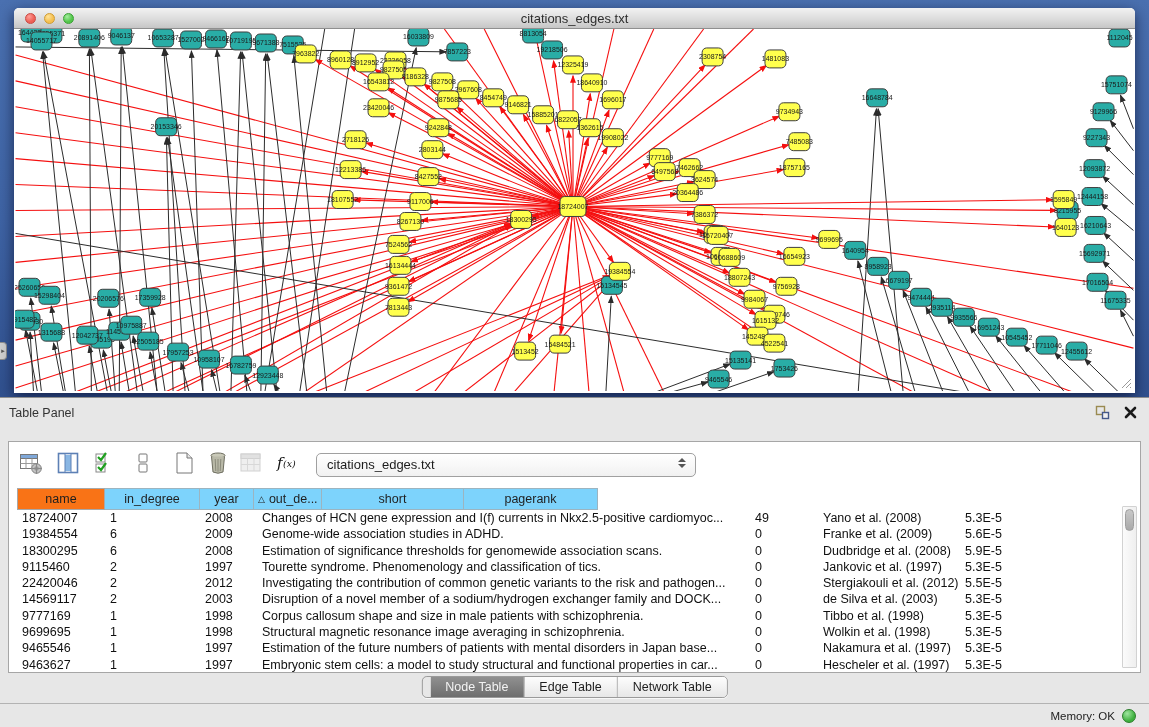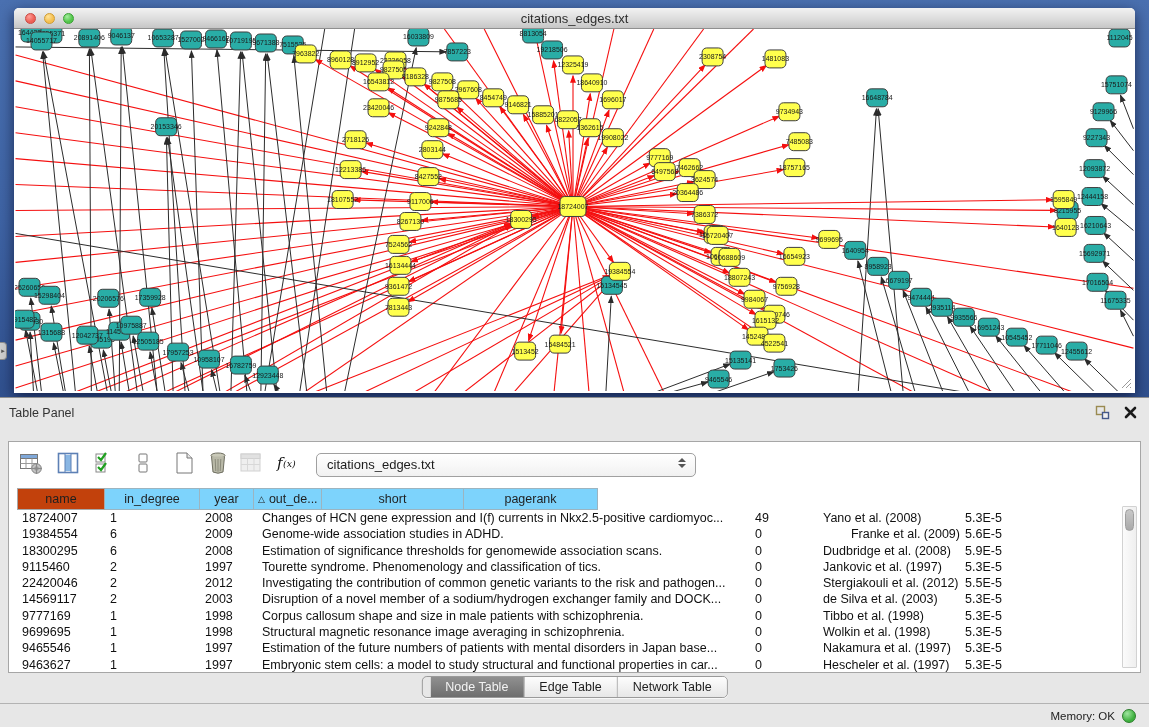--- a/index.html
+++ b/index.html
@@ -47,21 +47,21 @@
   .combo .stepper{position:absolute;right:9px;top:4px;display:flex;flex-direction:column;gap:2px;}
   .combo .stepper i{display:block;width:0;height:0;border-left:4px solid transparent;border-right:4px solid transparent;}
   .combo .stepper .up{border-bottom:4px solid #555;}
   .combo .stepper .dn{border-top:4px solid #555;}
 
   
   .tbl{position:absolute;left:8px;top:46px;}
   .th-row{display:flex;height:22px;}
   .th{display:flex;align-items:center;justify-content:center;font-size:12.5px;color:#1f1f1f;
       background:#7dd3fc;border:1px solid #9cb4c0;border-left:none;overflow:hidden;white-space:nowrap;}
-  .th:first-child{border-left:1px solid #9cb4c0;background:#c2410c;border-color:#a8a8a8;}
+  .th:first-child{border-left:1px solid #9cb4c0;background:#f97316;border-color:#a8a8a8;}
   .th.sorted{justify-content:flex-start;padding-left:4px;}
   .th .tri{font-size:9px;margin-right:4px;color:#222;}
   .tr{display:flex;height:16.3px;line-height:16.3px;font-size:12.5px;color:#101010;}
   .td{overflow:hidden;white-space:nowrap;padding-left:5px;}
   .td.title-col{padding-left:8px;}
   .vscroll{position:absolute;right:3px;top:64px;width:15px;height:162px;border:1px solid #d2d2d2;
       background:linear-gradient(90deg,#fbfbfb,#efefef);border-radius:1px;}
   .vthumb{position:absolute;left:2px;top:2px;width:9px;height:22px;border-radius:5px;
       background:linear-gradient(180deg,#c9c9c9,#a9a9a9);border:1px solid #9e9e9e;}
 
@@ -894,21 +894,21 @@
               <div class="td" style="width: 68px;">49</div>
               <div class="td" style="width: 142px;">Yano et al. (2008)</div>
               <div class="td" style="width: 134px;">5.3E-5</div>
             </div>
             <div class="tr">
               <div class="td" style="width: 88px;">19384554</div>
               <div class="td" style="width: 95px;">6</div>
               <div class="td" style="width: 54px;">2009</div>
               <div class="td title-col" style="width: 496px;">Genome-wide association studies in ADHD.</div>
               <div class="td" style="width: 68px;">0</div>
-              <div class="td" style="width: 142px; text-align: right;">Franke et al. (2009)</div>
+              <div class="td" style="width: 142px;">Franke et al. (2009)</div>
               <div class="td" style="width: 134px;">5.6E-5</div>
             </div>
             <div class="tr">
               <div class="td" style="width: 88px;">18300295</div>
               <div class="td" style="width: 95px;">6</div>
               <div class="td" style="width: 54px;">2008</div>
               <div class="td title-col" style="width: 496px;">Estimation of significance thresholds for genomewide association scans.</div>
               <div class="td" style="width: 68px;">0</div>
               <div class="td" style="width: 142px;">Dudbridge et al. (2008)</div>
               <div class="td" style="width: 134px;">5.9E-5</div>

